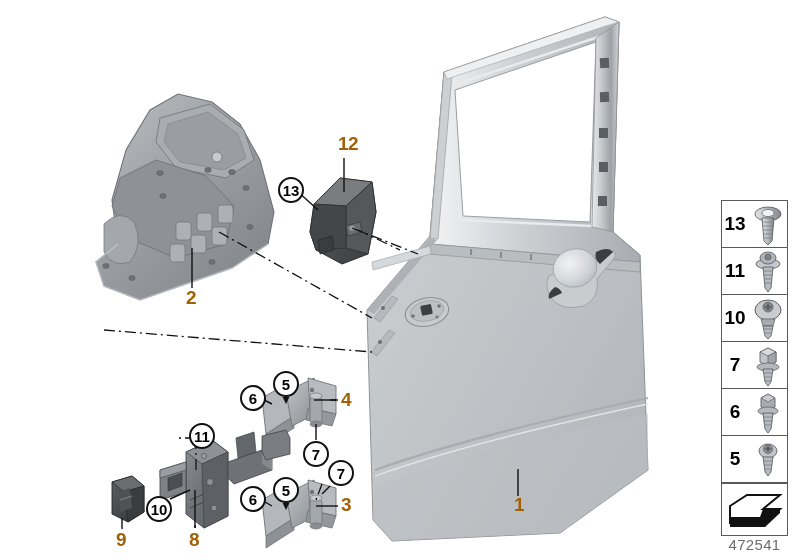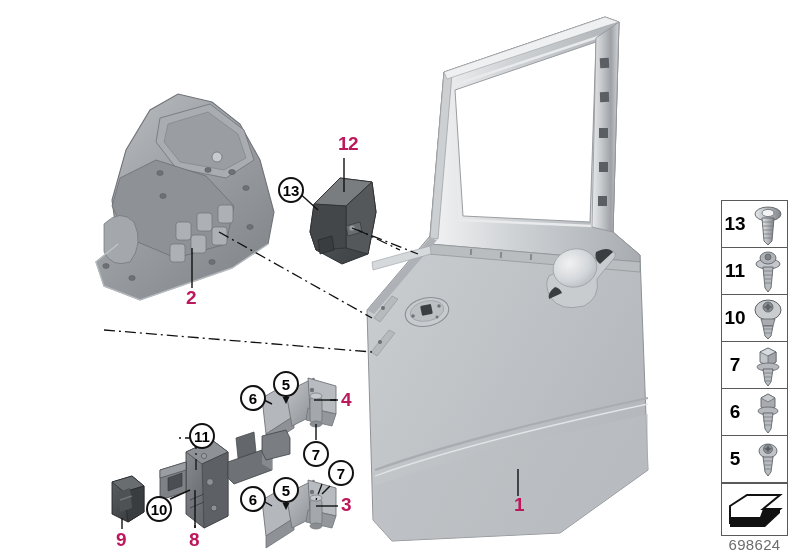--- a/index.html
+++ b/index.html
@@ -13,21 +13,21 @@
     height: 560px;
     background: #ffffff;
     font-family: "Liberation Sans", sans-serif;
     overflow: hidden;
   }
   .lbl {
     position: absolute;
     font-family: "Liberation Sans", sans-serif;
     font-weight: bold;
     font-size: 19px;
-    color: #be185d;
+    color: #a16207;
     line-height: 1;
     letter-spacing: -0.5px;
     user-select: none;
   }
   .callout {
     position: absolute;
     width: 26px;
     height: 26px;
     border: 2px solid #111;
     border-radius: 50%;
@@ -520,15 +520,15 @@
         <svg width="64" height="50" viewBox="0 0 64 50" style="display:block;margin:0 auto;">
           <path d="M7,22 L24,11 L57,11 L40,25 L57,25 L40,39 L7,39 Z" fill="#ffffff" stroke="#111" stroke-width="2"></path>
           <path d="M40,25 L57,25 L40,39 L7,39 L7,33 L37,33 Z" fill="#111"></path>
           <path d="M7,39 L40,39 L57,25 L57,29 L42,43 L7,43 Z" fill="#111"></path>
         </svg>
       </div>
     </div>
 
   </div>
 
-  <div id="diagram-number">698624</div>
+  <div id="diagram-number">472541</div>
 
 </div>
 
 </body></html>

